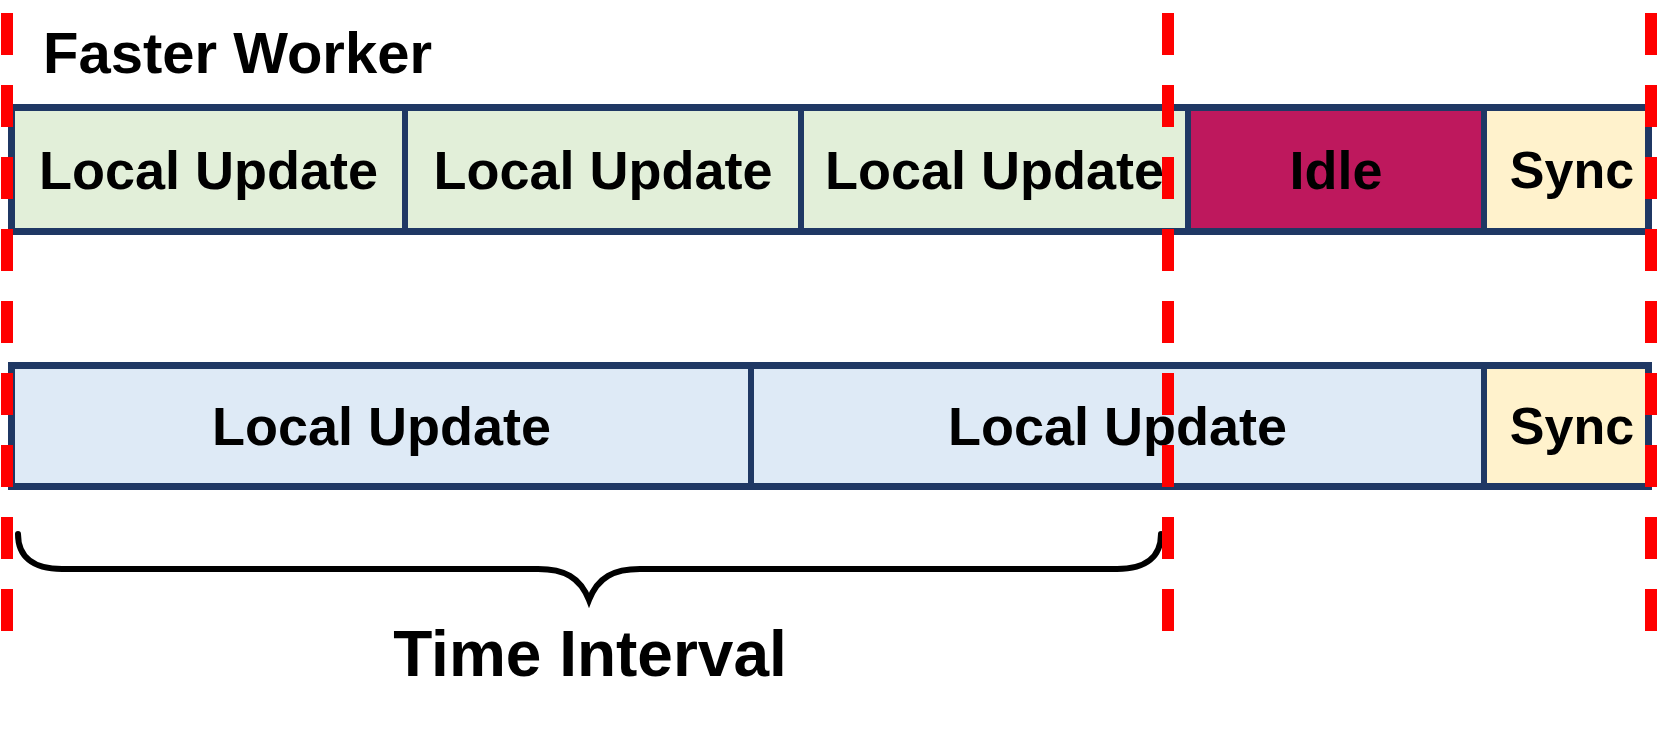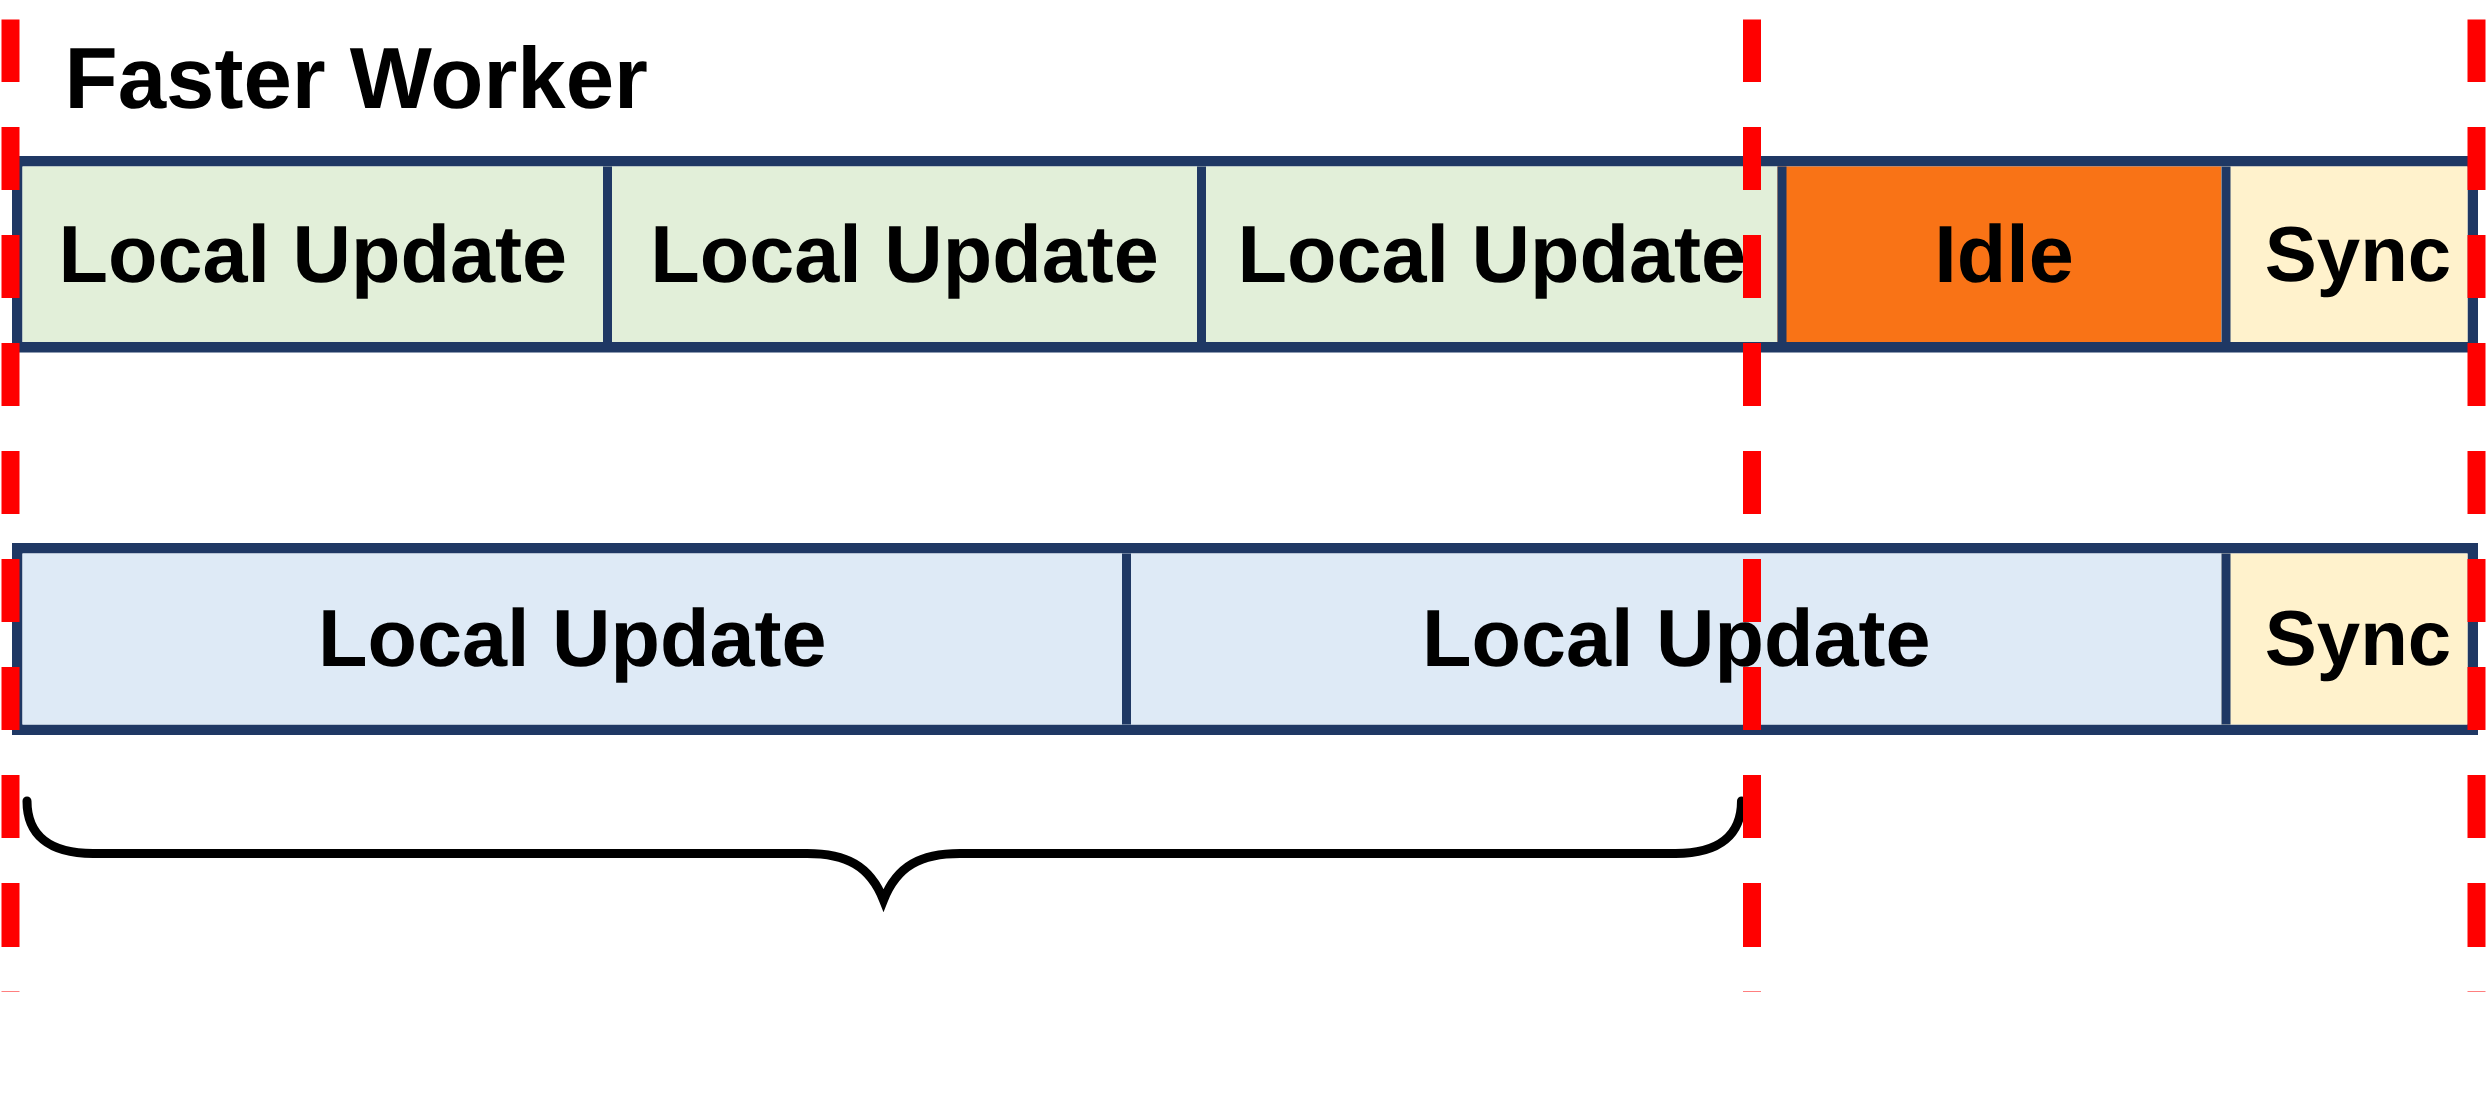--- a/index.html
+++ b/index.html
@@ -36,21 +36,21 @@
     box-sizing: border-box;
     font-weight: bold;
     font-size: 54px;
     white-space: nowrap;
     overflow: hidden;
     text-align: center;
   }
   .seg + .seg { border-left: 6px solid #1F3864; }
   .seg-green  { background: #E2EFD9; }
   .seg-blue   { background: #DEEAF6; }
-  .seg-gray   { background: #f97316; }
+  .seg-gray   { background: #be185d; }
   .seg-yellow { background: #FFF2CC; font-size: 52px; padding-left: 12px; }
   .sync-line {
     position: absolute;
     top: 13px;
     width: 12px;
     height: 648px;
     background: repeating-linear-gradient(
       to bottom,
       #FF0000 0px, #FF0000 42px,
       rgba(0,0,0,0) 42px, rgba(0,0,0,0) 72px
@@ -102,18 +102,19 @@
   <svg class="brace-svg" viewBox="0 0 1661 733">
     <path d="M 18 534
              C 18 556, 32 569, 62 569
              L 538 569
              C 564 569, 580 577, 589 600
              C 598 577, 614 569, 640 569
              L 1117 569
              C 1147 569, 1161 556, 1161 534" fill="none" stroke="#000000" stroke-width="6" stroke-linecap="round"></path>
   </svg>
 
+  <div class="interval-label">Time Interval</div>
 
   <div class="sync-line" style="left:1px"></div>
   <div class="sync-line" style="left:1162px"></div>
   <div class="sync-line" style="left:1645px"></div>
 
 </div>
 
 </body></html>

